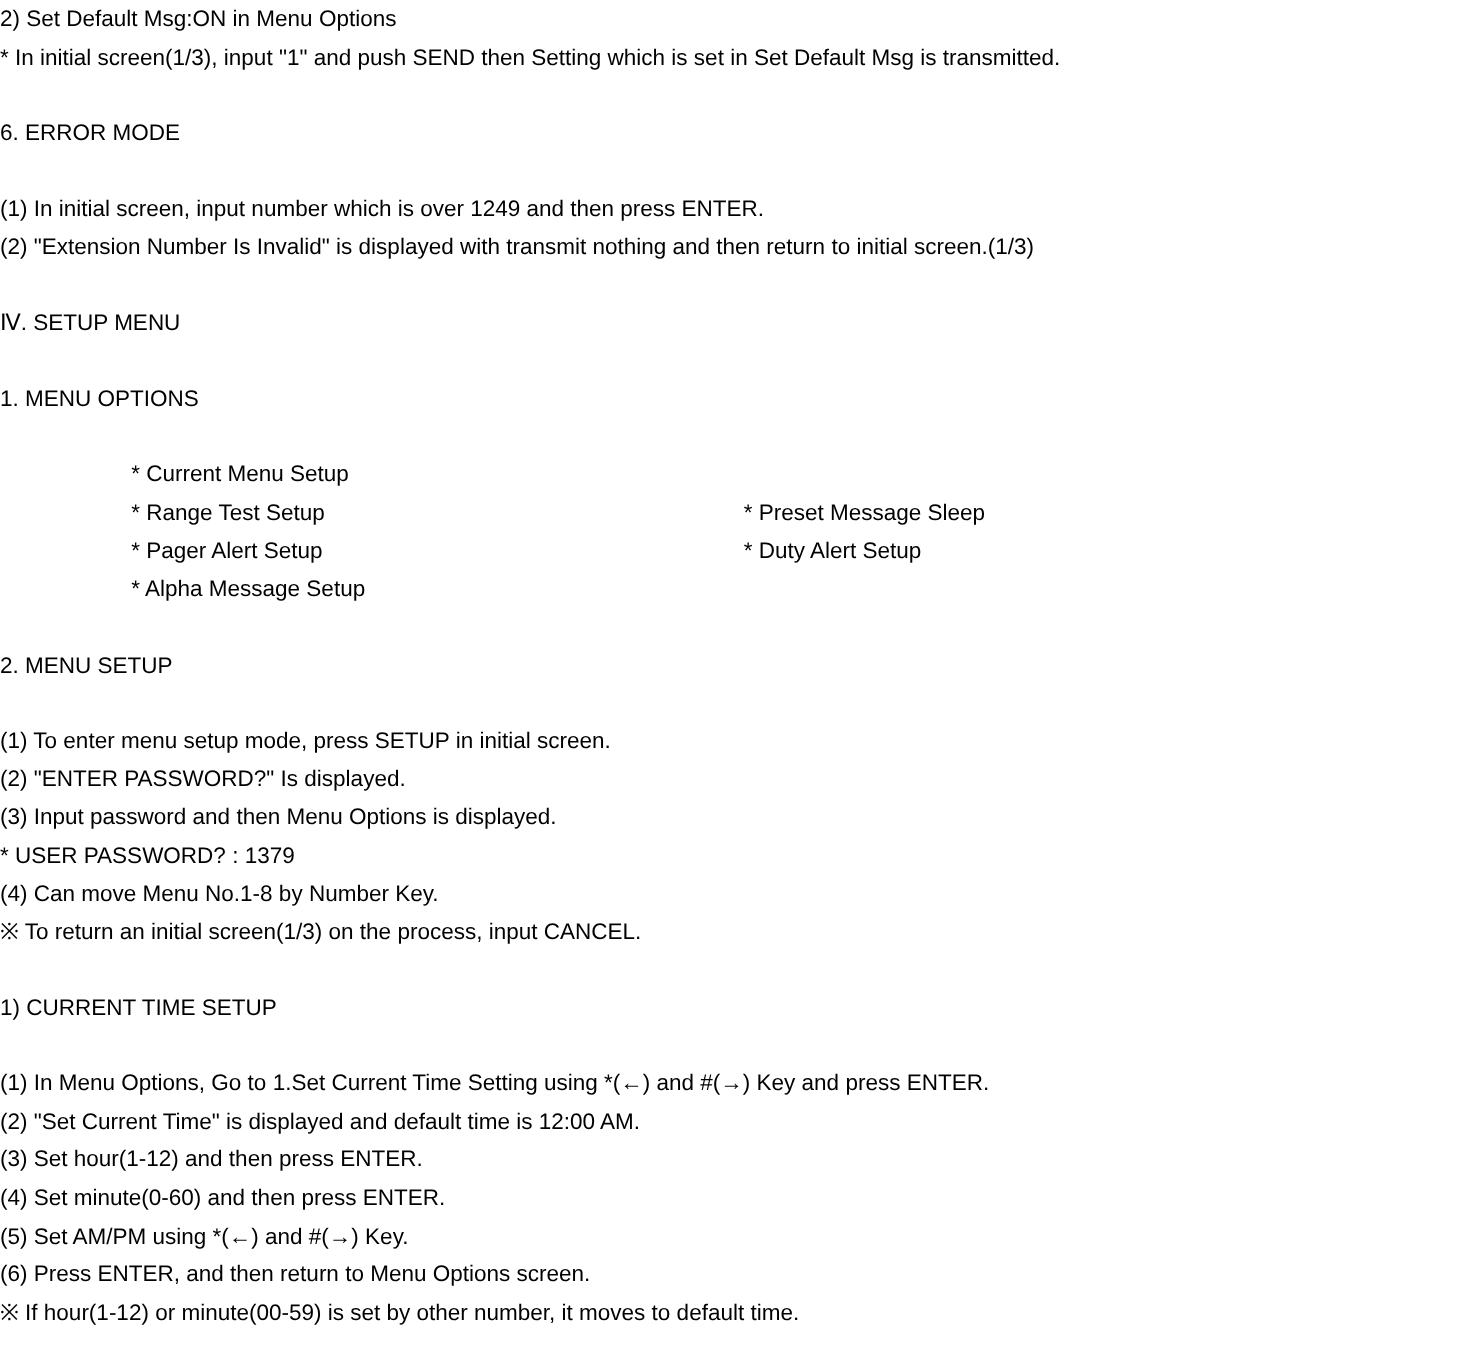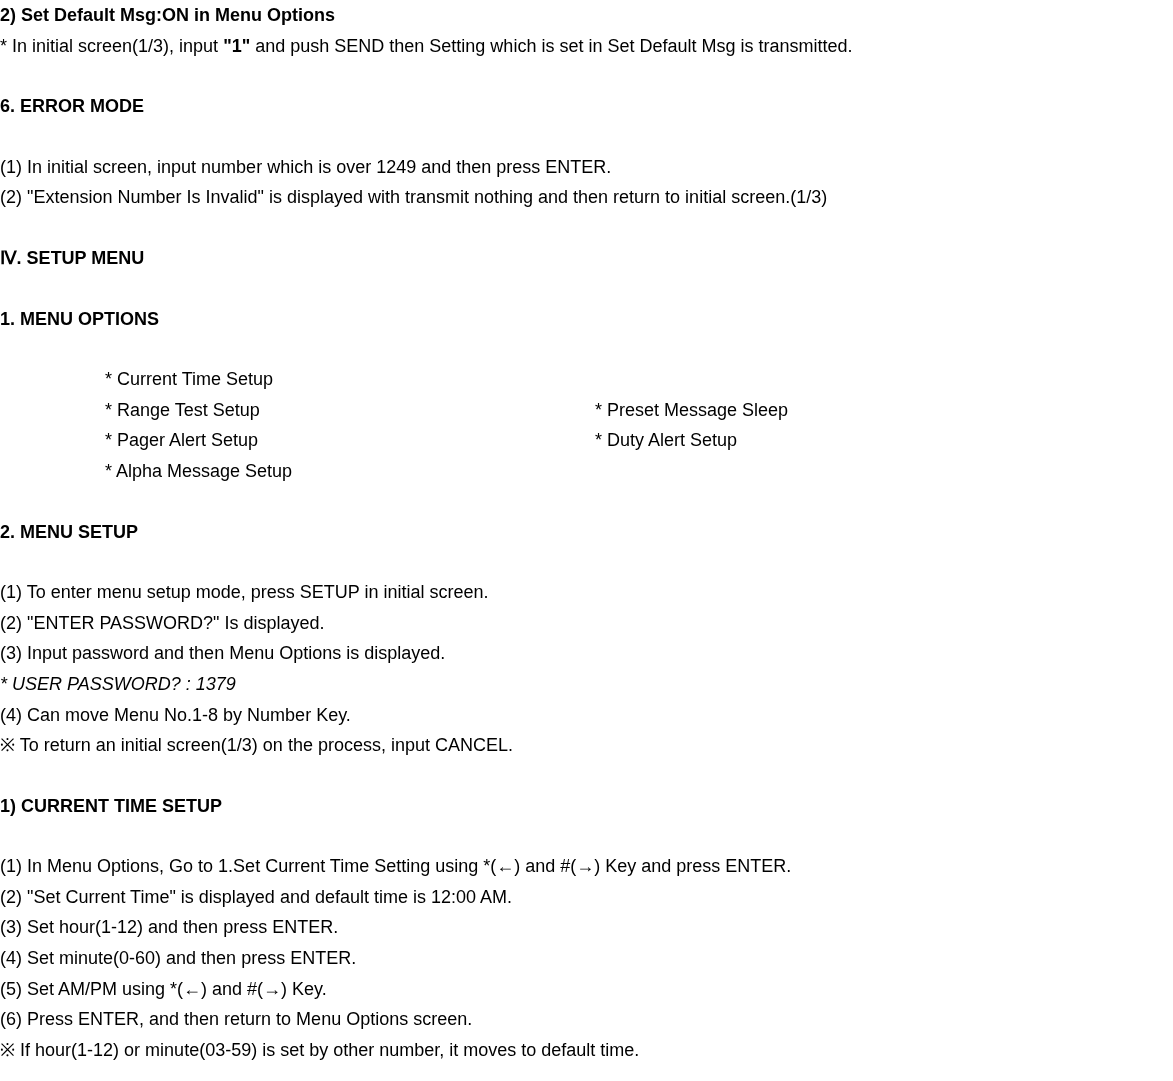--- a/index.html
+++ b/index.html
@@ -15,24 +15,23 @@
       padding-left: 0;
     }
     .indent-0 {
       margin-left: 5px;
     }
     .indent-1 {
       margin-left: 55px;
     }
     .indent-3 {
       margin-left: 72px;
-      font-style: italic;
     }
     .bold {
-      font-weight: bold;
+      font-weight: normal;
     }
     .line {
       margin: 0;
       padding: 0;
     }
     .two-col {
       display: flex;
       margin-left: 105px;
     }
     .col-left {
@@ -69,21 +68,21 @@
 
   <p class="line indent-0 bold">Ⅳ. SETUP MENU</p>
 
   <div class="spacer"></div>
 
   <p class="line indent-1 bold">1. MENU OPTIONS</p>
 
   <div class="spacer"></div>
 
   <div class="two-col">
-    <div class="col-left">* Current Time Setup</div>
+    <div class="col-left">* Current Menu Setup</div>
   </div>
   <div class="two-col">
     <div class="col-left">* Range Test Setup</div>
     <div class="col-right">* Preset Message Sleep</div>
   </div>
   <div class="two-col">
     <div class="col-left">* Pager Alert Setup</div>
     <div class="col-right">* Duty Alert Setup</div>
   </div>
   <div class="two-col">
@@ -108,15 +107,15 @@
   <p class="line indent-1 bold">1) CURRENT TIME SETUP</p>
 
   <div class="spacer"></div>
 
   <p class="line indent-1">(1)  In Menu Options, Go to 1.Set Current Time Setting using *(←) and #(→) Key and press ENTER.</p>
   <p class="line indent-1">(2) "Set Current Time" is displayed and default time is 12:00 AM.</p>
   <p class="line indent-1">(3) Set hour(1-12) and then press ENTER.</p>
   <p class="line indent-1">(4) Set minute(0-60) and then press ENTER.</p>
   <p class="line indent-1">(5) Set AM/PM using *(←) and #(→) Key.</p>
   <p class="line indent-1">(6) Press ENTER, and then return to Menu Options screen.</p>
-  <p class="line indent-1">※ If hour(1-12) or minute(03-59) is set by other number, it moves to default time.</p>
+  <p class="line indent-1">※ If hour(1-12) or minute(00-59) is set by other number, it moves to default time.</p>
 
 </div>
 
 </body></html>

